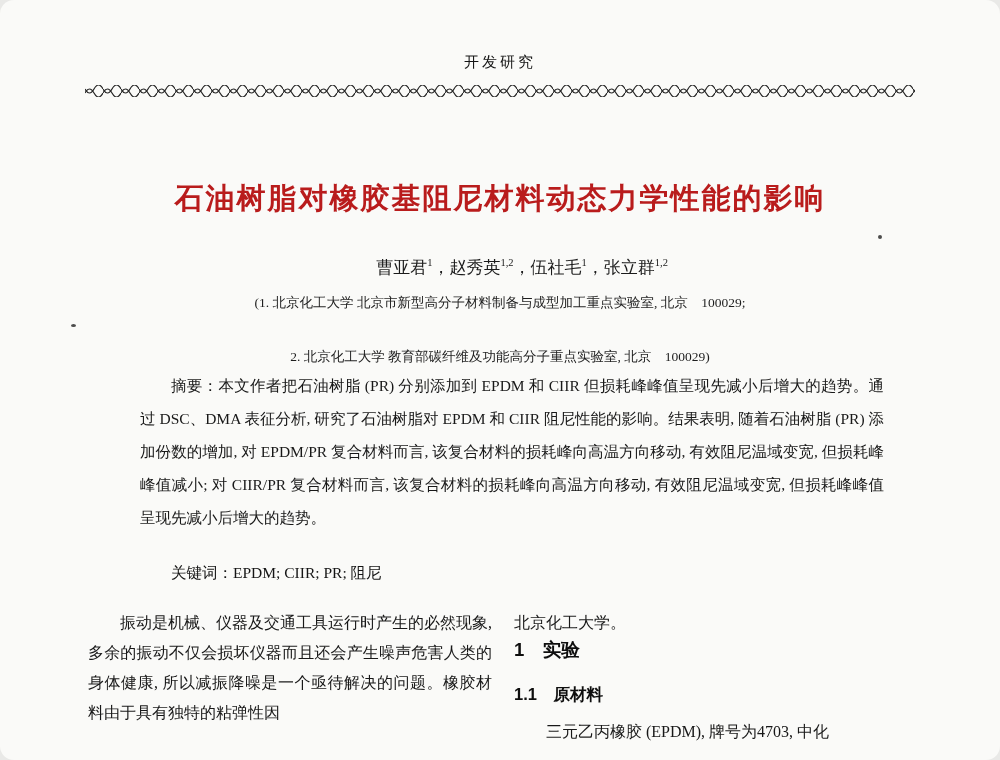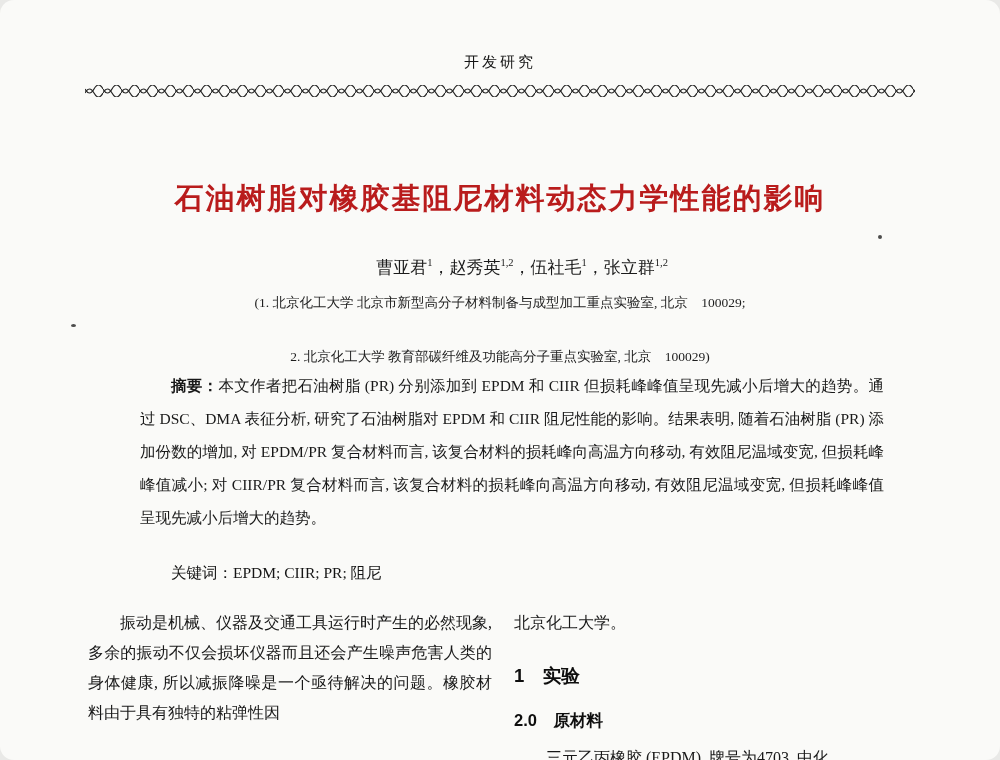--- a/index.html
+++ b/index.html
@@ -64,21 +64,21 @@
   .abstract {
     position: absolute;
     top: 369px; left: 140px;
     width: 744px;
     font-size: 15.5px;
     line-height: 33px;
     text-align: justify;
     text-indent: 2em;
     color: #181818;
   }
-  .abstract .label { font-weight: bold; margin-top: 26px; }
+  .abstract .label { font-weight: normal; margin-top: 26px; }
   .keywords {
     position: absolute;
     top: 556px; left: 140px;
     width: 744px;
     font-size: 15.5px;
     line-height: 33px;
     text-indent: 2em;
     font-weight: normal;
     color: #141414;
   }
@@ -101,21 +101,20 @@
     font-family: "Liberation Sans", sans-serif;
     font-size: 17.5px;
     line-height: 26px;
     margin-bottom: 10px;
     font-weight: normal;
     color: #111;
   }
   .column p.indent { text-indent: 2em; }
   .cont-line { line-height: 30px; }
   .sec-heading {
-    margin-top: 26px;
     font-family: "Liberation Sans", sans-serif;
     font-size: 18.5px;
     line-height: 24px;
     font-weight: bold;
     color: #0e0e0e;
   }
   .subsec-heading {
     margin-top: 22px;
     font-family: "Liberation Sans", sans-serif;
     font-size: 16.5px;
@@ -162,21 +161,21 @@
 
   <div class="columns">
 
     <div class="column">
       <p class="indent">振动是机械、仪器及交通工具运行时产生的必然现象, 多余的振动不仅会损坏仪器而且还会产生噪声危害人类的身体健康, 所以减振降噪是一个亟待解决的问题。橡胶材料由于具有独特的粘弹性因</p>
     </div>
 
     <div class="column">
       <p class="cont-line">北京化工大学。</p>
       <h2 class="sec-heading">1　实验</h2>
-      <h3 class="subsec-heading">2.0　原材料</h3>
+      <h3 class="subsec-heading">1.1　原材料</h3>
       <p class="indent right-body">三元乙丙橡胶 (EPDM), 牌号为4703, 中化</p>
     </div>
 
   </div>
 
   <div class="speck speck-a"></div>
   <div class="speck speck-b"></div>
 
 </div>
 

